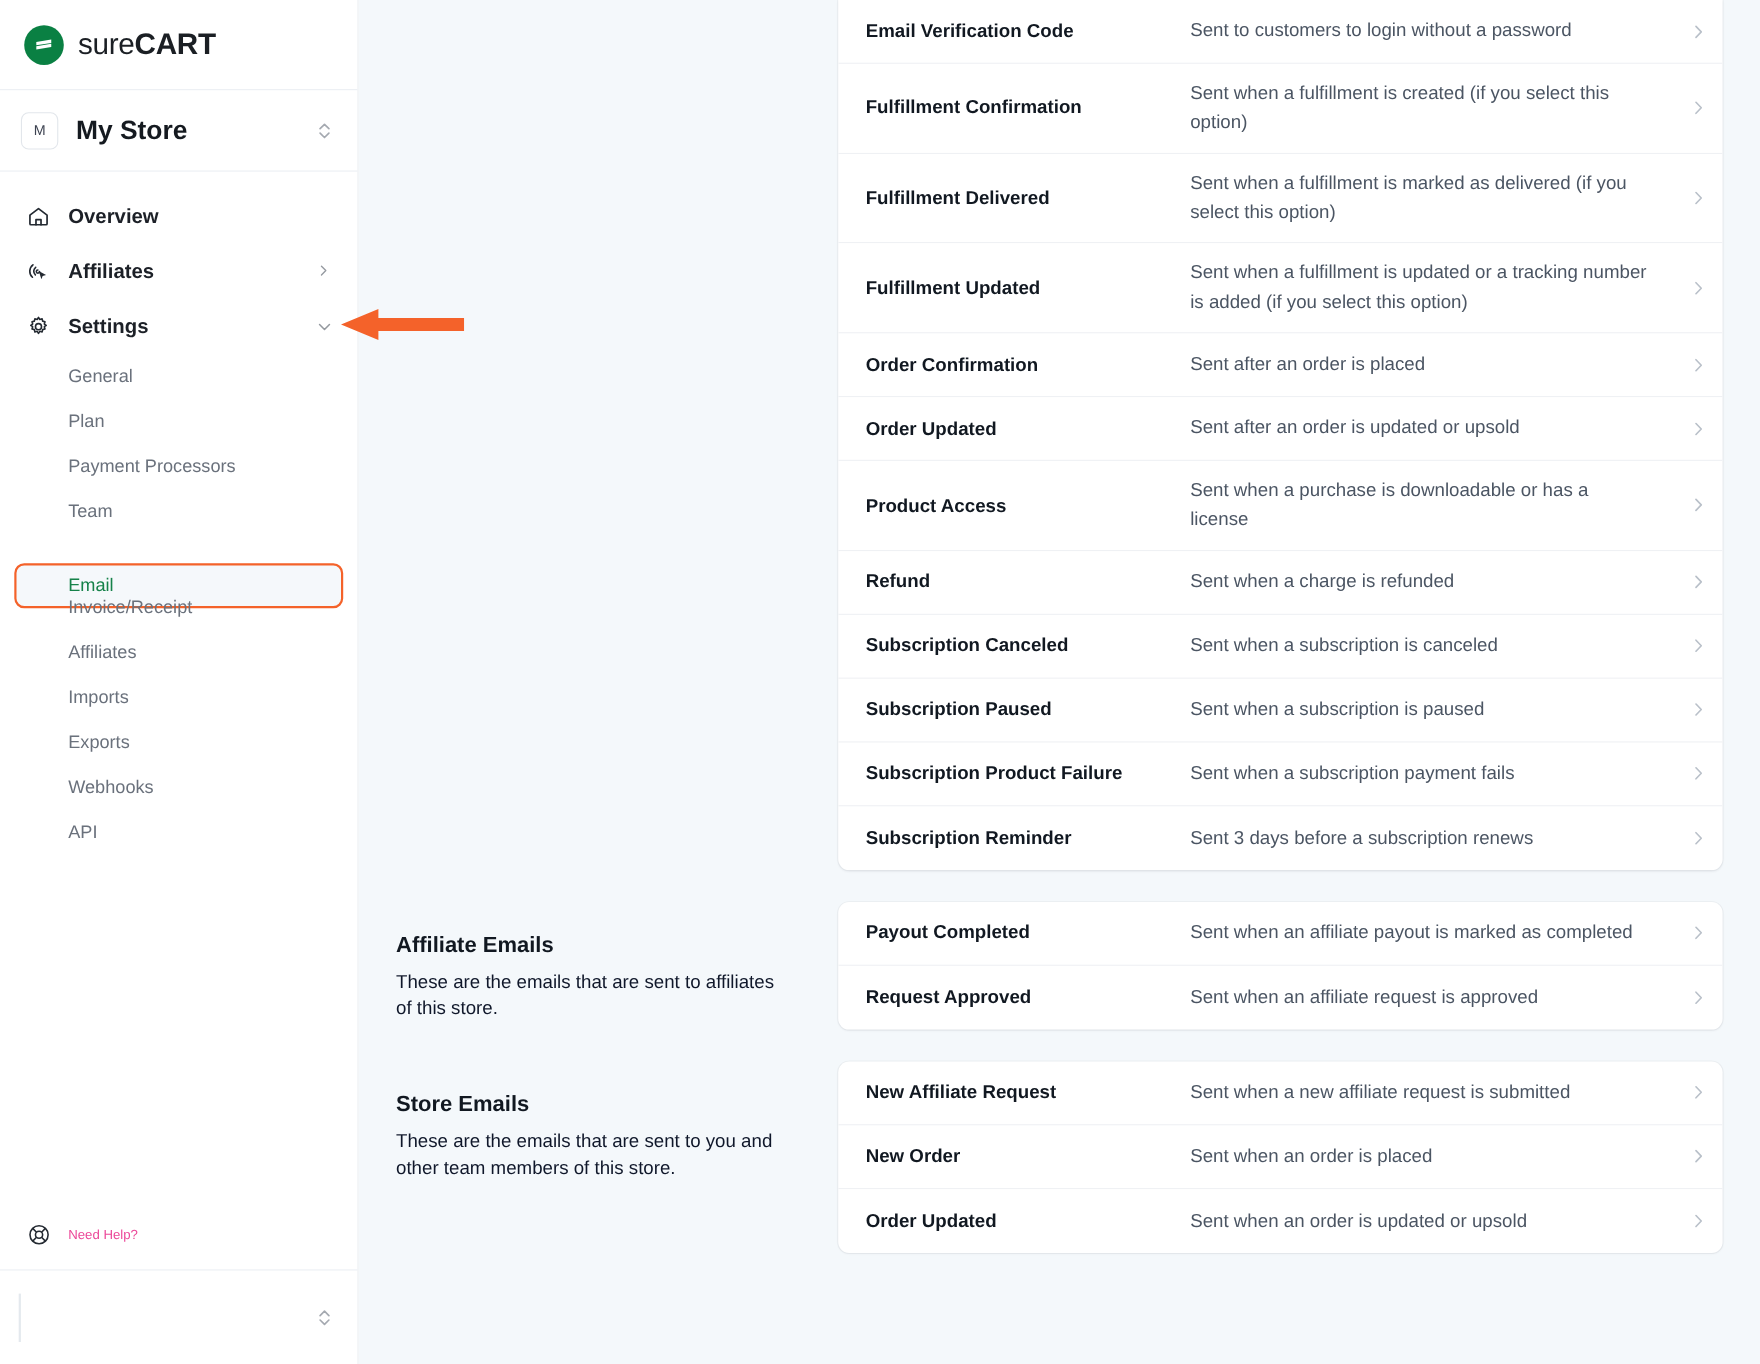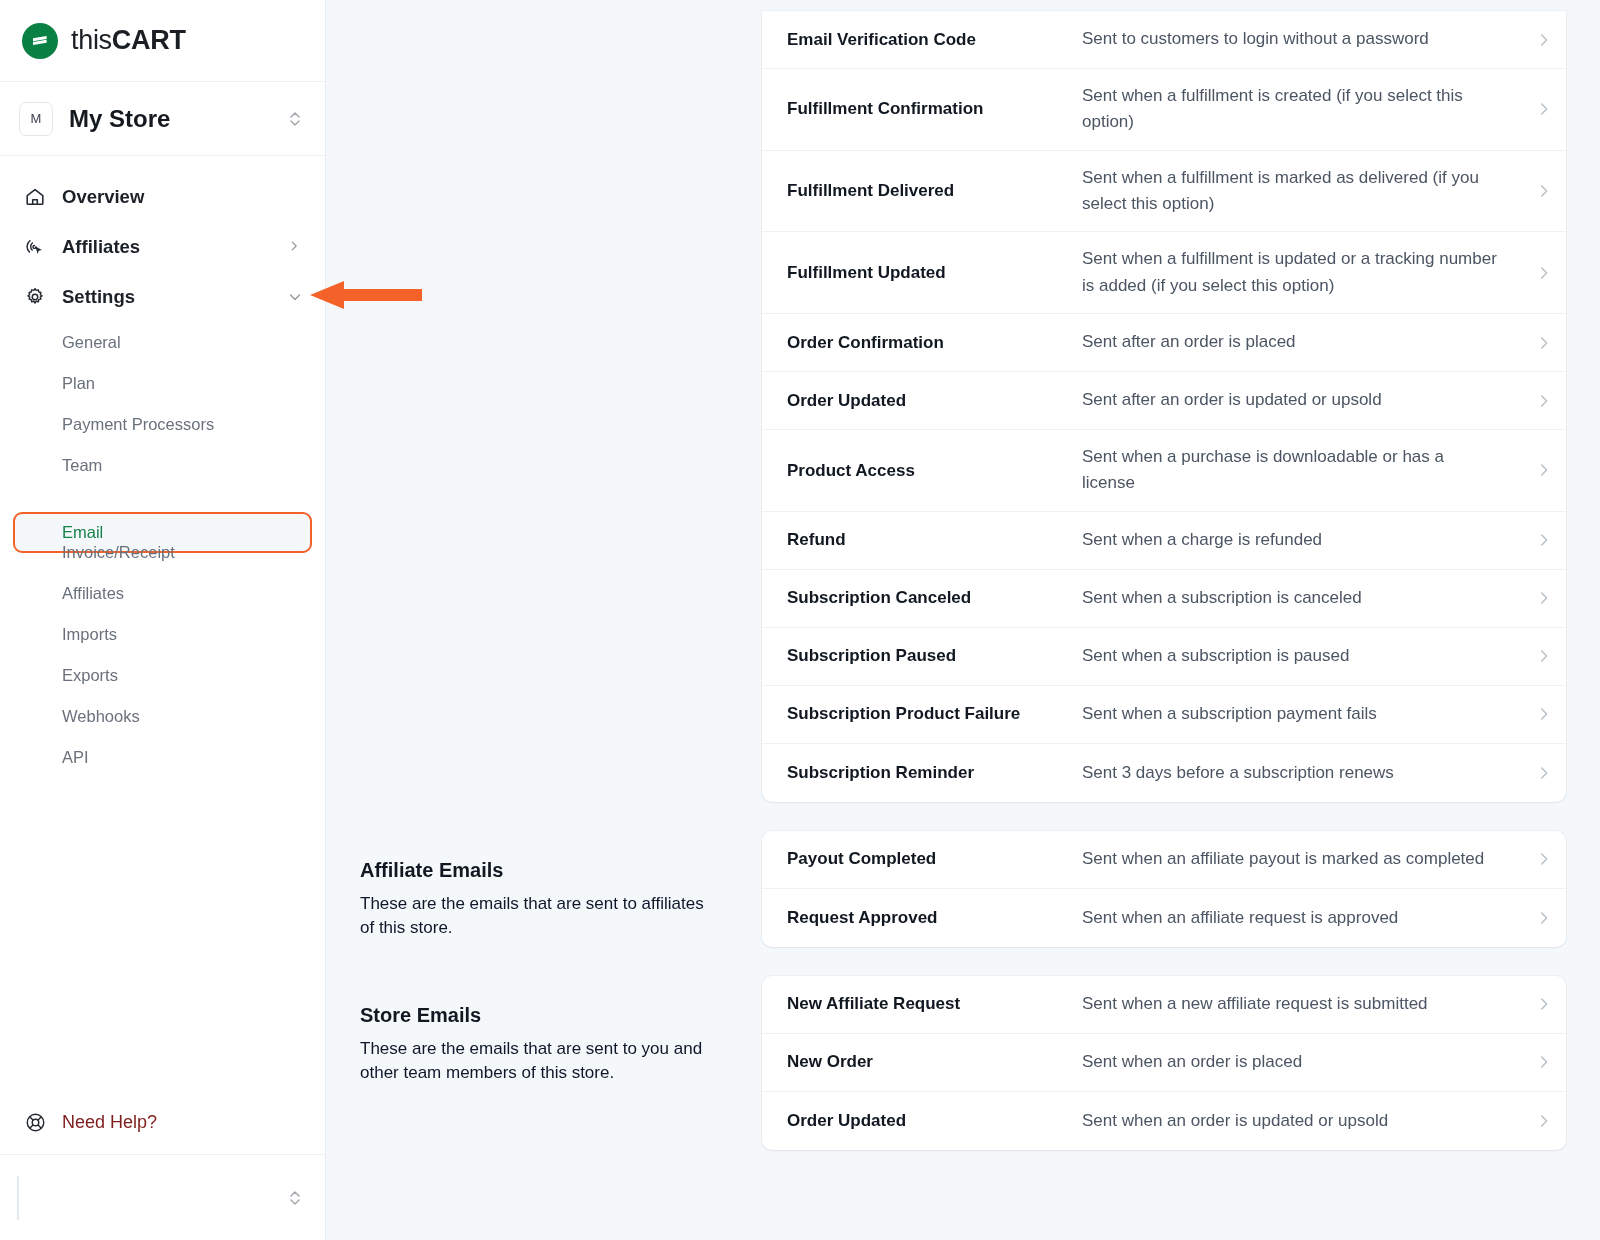--- a/index.html
+++ b/index.html
@@ -129,21 +129,21 @@
   }
 
   .sidebar-spacer { flex: 1; }
   .help-row {
     height: 64px;
     display: flex;
     align-items: center;
     padding-left: 22px;
     cursor: pointer;
   }
-  .help-row .nav-label { font-weight: 400; font-size: 18px; color: #7f1d1d; }
+  .help-row .nav-label { font-weight: 400; font-size: 12px; color: #ec4899; }
   .sidebar-foot {
     height: 86px;
     border-top: 1px solid #eceff3;
     display: flex;
     align-items: center;
     padding: 0 22px 0 0;
     position: relative;
   }
   .foot-bar {
     width: 2px;
@@ -222,21 +222,20 @@
     display: flex;
     align-items: center;
     justify-content: center;
     color: #b9c0c9;
   }
 
   
   .card-top {
     border-top-left-radius: 0;
     border-top-right-radius: 0;
-    margin-top: 11px;
   }
 
   
   .arrow-anno {
     position: absolute;
     left: 310px;
     top: 279px;
     width: 112px;
     height: 32px;
     pointer-events: none;
@@ -250,21 +249,21 @@
 
   <aside class="sidebar">
 
     <div class="brand">
       <span class="brand-mark">
         <svg width="22" height="22" viewBox="0 0 22 22" aria-hidden="true">
           <path d="M4 8.2 L17.6 6.0 L17.6 9.0 L4 11.2 Z" fill="#ffffff"></path>
           <path d="M4 12.0 L17.6 9.8 L17.6 12.8 L4 15.0 Z" fill="#ffffff"></path>
         </svg>
       </span>
-      <span class="brand-name"><span class="light">this</span><span class="bold">CART</span></span>
+      <span class="brand-name"><span class="light">sure</span><span class="bold">CART</span></span>
     </div>
 
     <div class="store-row">
       <span class="store-avatar">M</span>
       <span class="store-name">My Store</span>
       <span class="updown">
         <svg width="16" height="20" viewBox="0 0 16 20" fill="none" stroke="#5b6370" stroke-width="1.5" stroke-linecap="round" stroke-linejoin="round">
           <path d="M4 8 L8 4 L12 8"></path>
             <path d="M4 12 L8 16 L12 12"></path>
         </svg>

